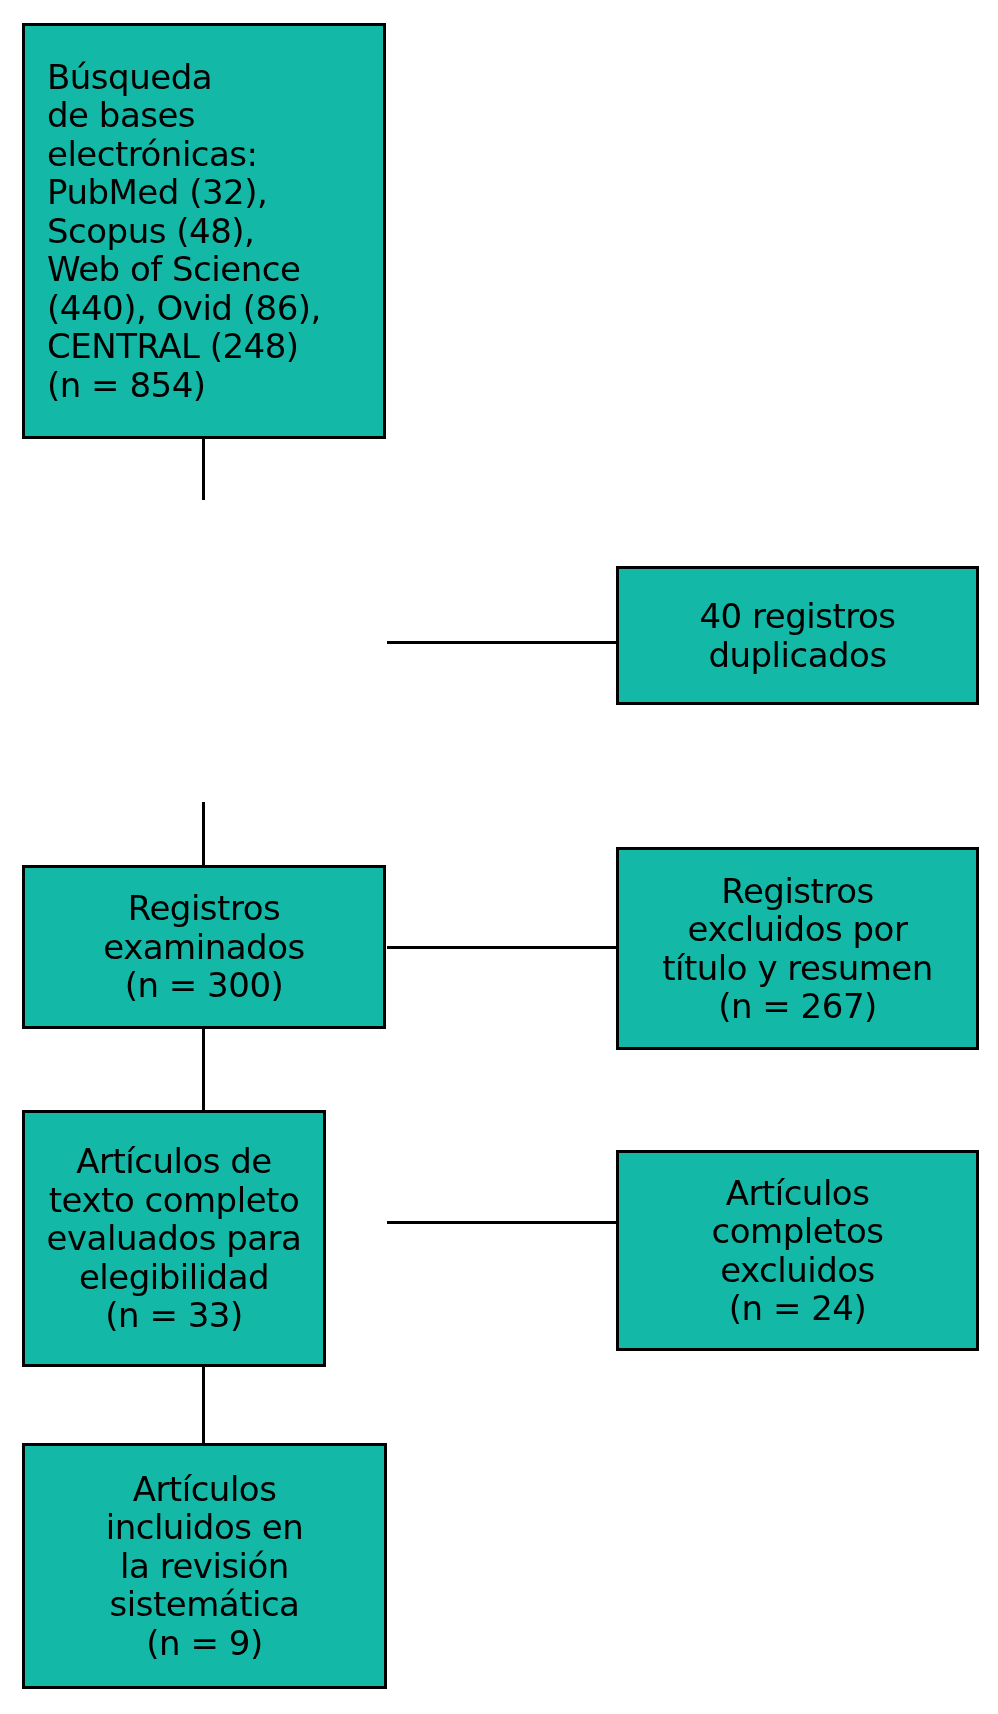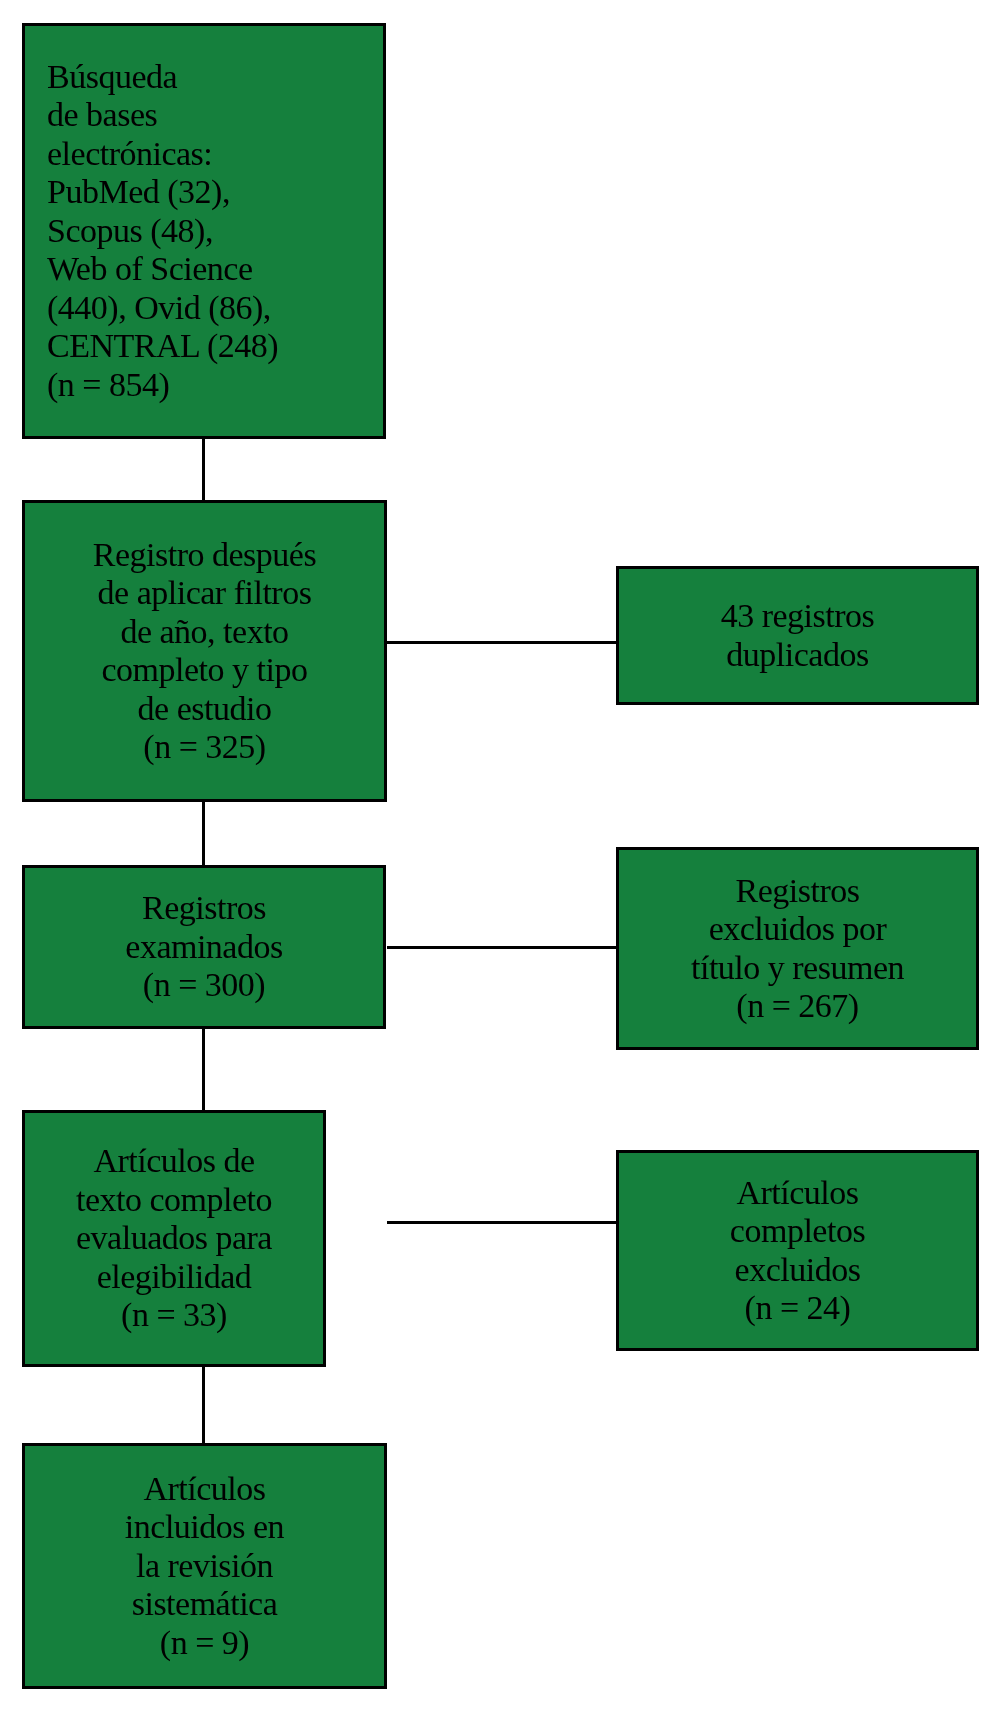--- a/index.html
+++ b/index.html
@@ -11,31 +11,30 @@
     position: relative;
     width: 998px;
     height: 1714px;
     background: #ffffff;
     font-family: "DejaVu Sans", "Liberation Sans", sans-serif;
     color: #000000;
   }
   .flow-box {
     position: absolute;
     box-sizing: border-box;
-    background: #15803d;
+    background: #14b8a6;
     border: 3px solid #000000;
     display: flex;
     align-items: center;
     justify-content: center;
     text-align: center;
     font-size: 34px;
     line-height: 38.5px;
     white-space: pre-line;
     letter-spacing: -0.5px;
-    font-family: Liberation Serif, serif;
   }
   .flow-box.left-align {
     justify-content: flex-start;
     text-align: left;
     padding-left: 22px;
   }
   .connector {
     position: absolute;
     background: #000000;
   }
@@ -71,44 +70,38 @@
   <div id="box-search" class="flow-box left-align">Búsqueda
 de bases
 electrónicas:
 PubMed (32),
 Scopus (48),
 Web of Science
 (440), Ovid (86),
 CENTRAL (248)
 (n = 854)</div>
 
-  <div id="box-filtered" class="flow-box">Registro después
-de aplicar filtros
-de año, texto
-completo y tipo
-de estudio
-(n = 325)</div>
 
   <div id="box-screened" class="flow-box">Registros
 examinados
 (n = 300)</div>
 
   <div id="box-fulltext-assessed" class="flow-box">Artículos de
 texto completo
 evaluados para
 elegibilidad
 (n = 33)</div>
 
   <div id="box-included" class="flow-box">Artículos
 incluidos en
 la revisión
 sistemática
 (n = 9)</div>
 
-  <div id="box-duplicates" class="flow-box">43 registros
+  <div id="box-duplicates" class="flow-box">40 registros
 duplicados</div>
 
   <div id="box-excluded-title" class="flow-box">Registros
 excluidos por
 título y resumen
 (n = 267)</div>
 
   <div id="box-excluded-fulltext" class="flow-box">Artículos
 completos
 excluidos

